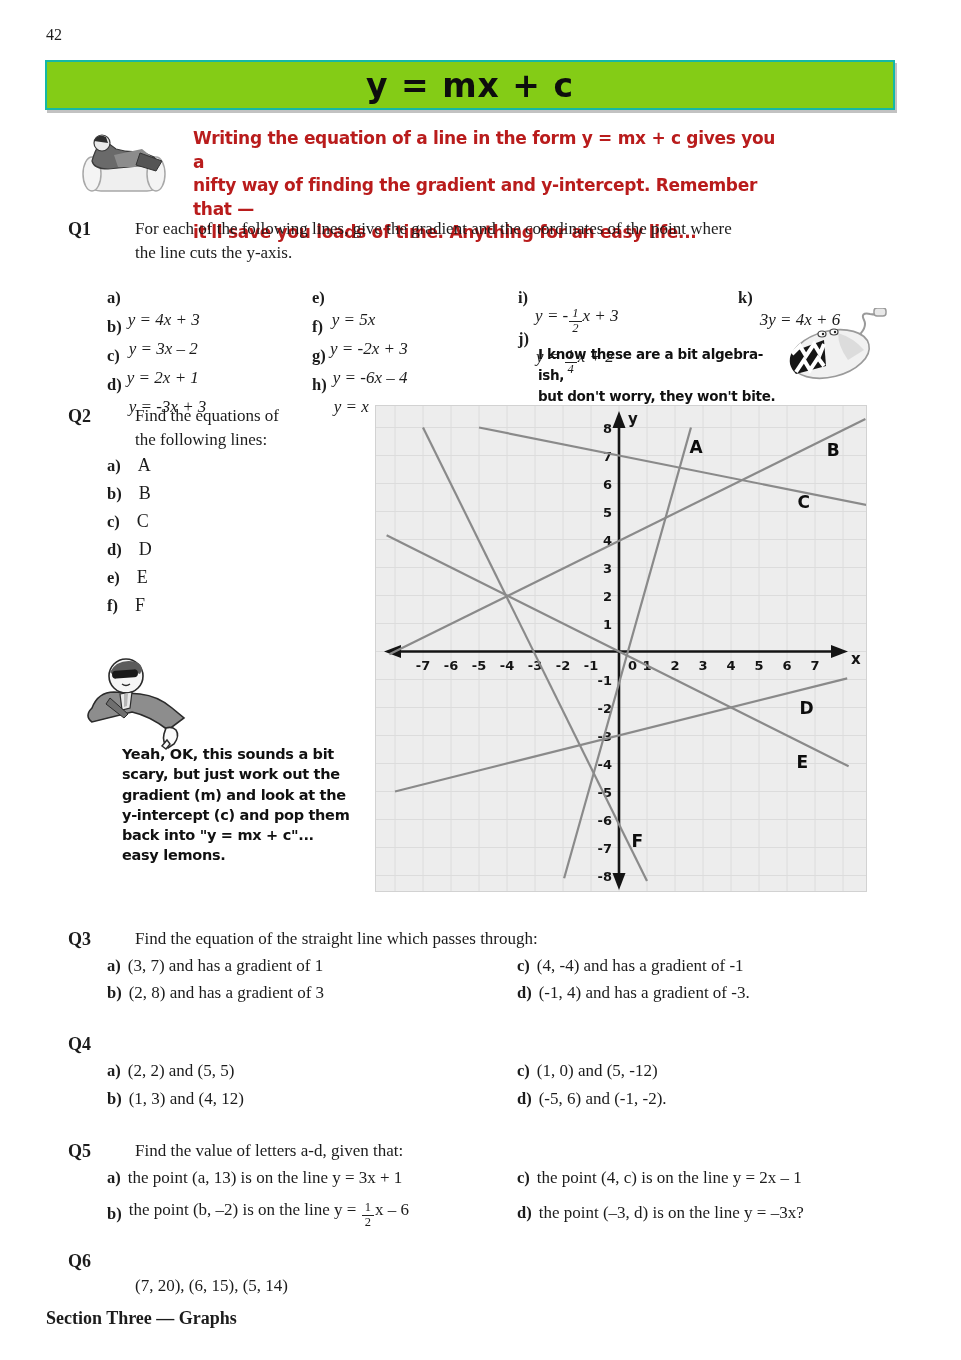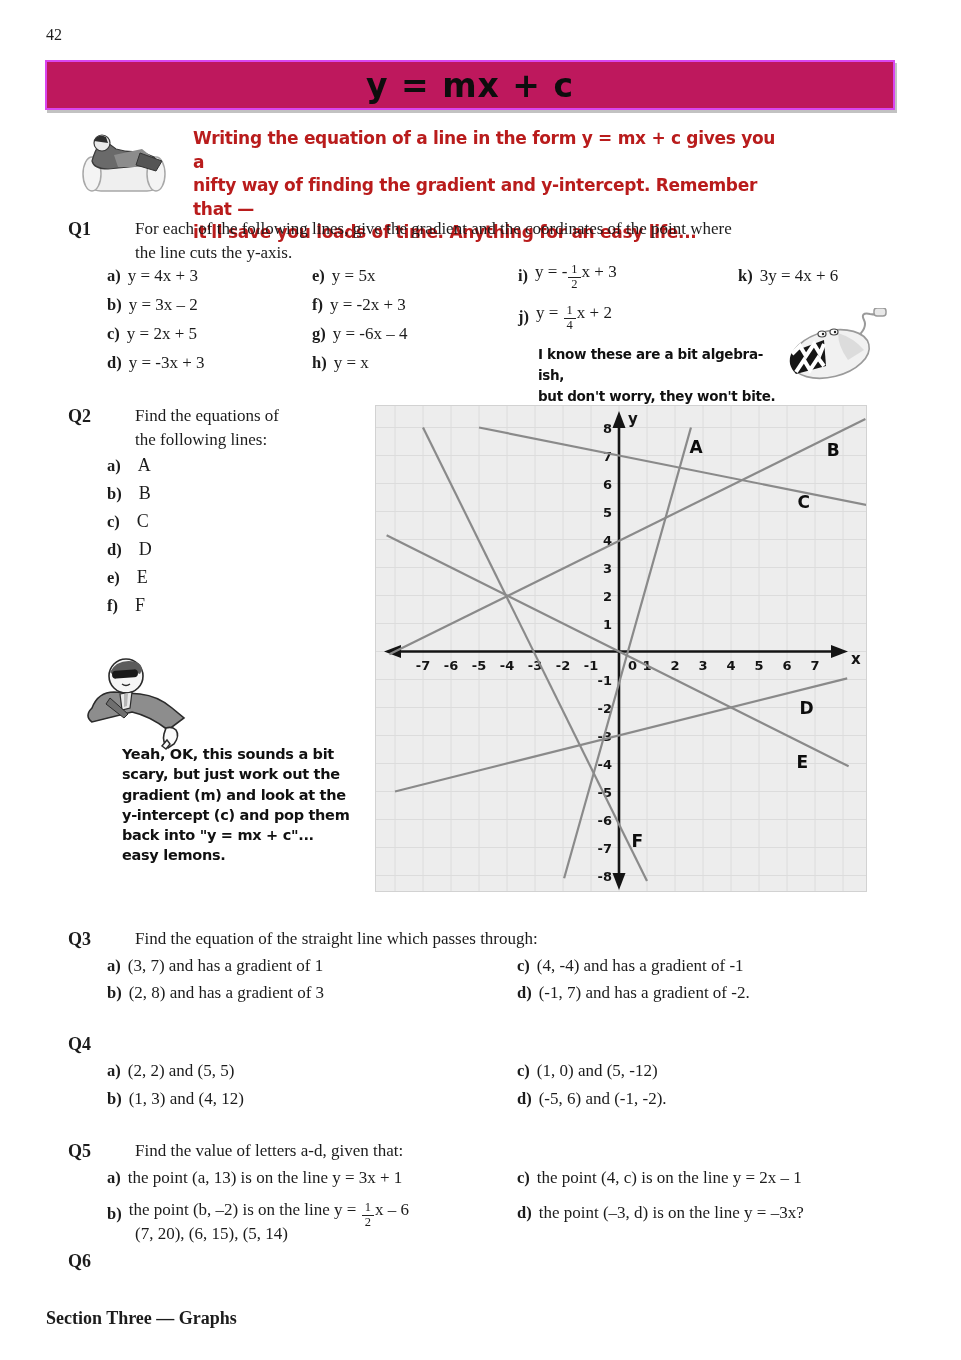--- a/index.html
+++ b/index.html
@@ -4,33 +4,33 @@
 <style>
   html,body{margin:0;padding:0;background:#fff;}
   .page{position:relative;width:961px;height:1360px;background:#ffffff;overflow:hidden;
         font-family:"Liberation Serif",serif;color:#1c1c1c;}
   .abs{position:absolute;}
   .serif{font-family:"Liberation Serif",serif;}
   .comic{font-family:"DejaVu Sans",sans-serif;font-weight:bold;letter-spacing:-0.3px;}
   .pre{white-space:pre-line;}
 
   .page-num{left:46px;top:26px;font-size:16px;}
-  .title-bar{left:45px;top:60px;width:846px;height:46px;background:#be185d;
-             border:2px solid #d946ef;box-shadow:2px 3px 0 rgba(120,120,120,.45);
+  .title-bar{left:45px;top:60px;width:846px;height:46px;background:#84cc16;
+             border:2px solid #14b8a6;box-shadow:2px 3px 0 rgba(120,120,120,.45);
              display:flex;align-items:center;justify-content:center;}
   .title-bar span{font-family:"DejaVu Sans",sans-serif;font-weight:bold;font-size:33px;letter-spacing:1px;color:#0d0d0d;}
 
   .intro-text{left:193px;top:127px;width:590px;font-size:17px;line-height:23.5px;color:#b91c1c;}
 
   .qlabel{font-weight:bold;font-size:18px;}
   .qprompt{font-size:17px;line-height:24px;}
 
   .eqrow{position:absolute;display:flex;align-items:center;}
   .eqrow .key{font-weight:bold;font-size:16.5px;margin-right:7px;}
-  .eq{font-size:17px;}
+  .eq{font-style:italic;font-size:17px;margin-top:44px;}
   .plain{font-size:17px;}
 
   .frac{display:inline-block;vertical-align:-0.62em;text-align:center;line-height:1.05;margin:0 1px;}
   .frac .fn{display:block;font-size:12.5px;padding:0 3px;border-bottom:1.2px solid #222;}
   .frac .fd{display:block;font-size:12.5px;padding:0 3px;}
 
   .note{font-size:13.5px;line-height:21px;color:#111;}
   .tip{font-size:14.5px;line-height:20.3px;color:#111;}
 
   .q2item .val{font-size:18px;margin-left:10px;}
@@ -79,21 +79,21 @@
   <div class="eqrow" style="left:107px;top:266px">
       <span class="key">a)</span>
       <span class="eq">y = 4x + 3</span>
     </div>
   <div class="eqrow" style="left:107px;top:295px">
       <span class="key">b)</span>
       <span class="eq">y = 3x – 2</span>
     </div>
   <div class="eqrow" style="left:107px;top:324px">
       <span class="key">c)</span>
-      <span class="eq">y = 2x + 5</span>
+      <span class="eq">y = 2x + 1</span>
     </div>
   <div class="eqrow" style="left:107px;top:353px">
       <span class="key">d)</span>
       <span class="eq">y = -3x + 3</span>
     </div>
 
   <div class="eqrow" style="left:312px;top:266px">
       <span class="key">e)</span>
       <span class="eq">y = 5x</span>
     </div>
@@ -288,21 +288,21 @@
   <div class="eqrow" style="left:107px;top:983px">
       <span class="key">b)</span>
       <span class="plain">(2, 8) and has a gradient of 3</span>
     </div>
   <div class="eqrow" style="left:517px;top:956px">
       <span class="key">c)</span>
       <span class="plain">(4, -4) and has a gradient of -1</span>
     </div>
   <div class="eqrow" style="left:517px;top:983px">
       <span class="key">d)</span>
-      <span class="plain">(-1, 7) and has a gradient of -2.</span>
+      <span class="plain">(-1, 4) and has a gradient of -3.</span>
     </div>
 
   <div class="abs qlabel" style="left:68px;top:1034px">Q4</div>
   <div class="eqrow" style="left:107px;top:1061px">
       <span class="key">a)</span>
       <span class="plain">(2, 2) and (5, 5)</span>
     </div>
   <div class="eqrow" style="left:107px;top:1089px">
       <span class="key">b)</span>
       <span class="plain">(1, 3) and (4, 12)</span>
@@ -329,16 +329,16 @@
   <div class="eqrow" style="left:517px;top:1168px">
       <span class="key">c)</span>
       <span class="plain">the point (4, c) is on the line y = 2x – 1</span>
     </div>
   <div class="eqrow" style="left:517px;top:1203px">
       <span class="key">d)</span>
       <span class="plain">the point (–3, d) is on the line y = –3x?</span>
     </div>
 
   <div class="abs qlabel" style="left:68px;top:1251px">Q6</div>
-  <div class="abs plain" style="left:135px;top:1224px">(7, 20),  (6, 15),  (5, 14)</div>
+  <div class="abs plain" style="left:135px;top:1276px">(7, 20),  (6, 15),  (5, 14)</div>
 
   <div class="abs footer">Section Three — Graphs</div>
 </div>
 
 </body></html>

